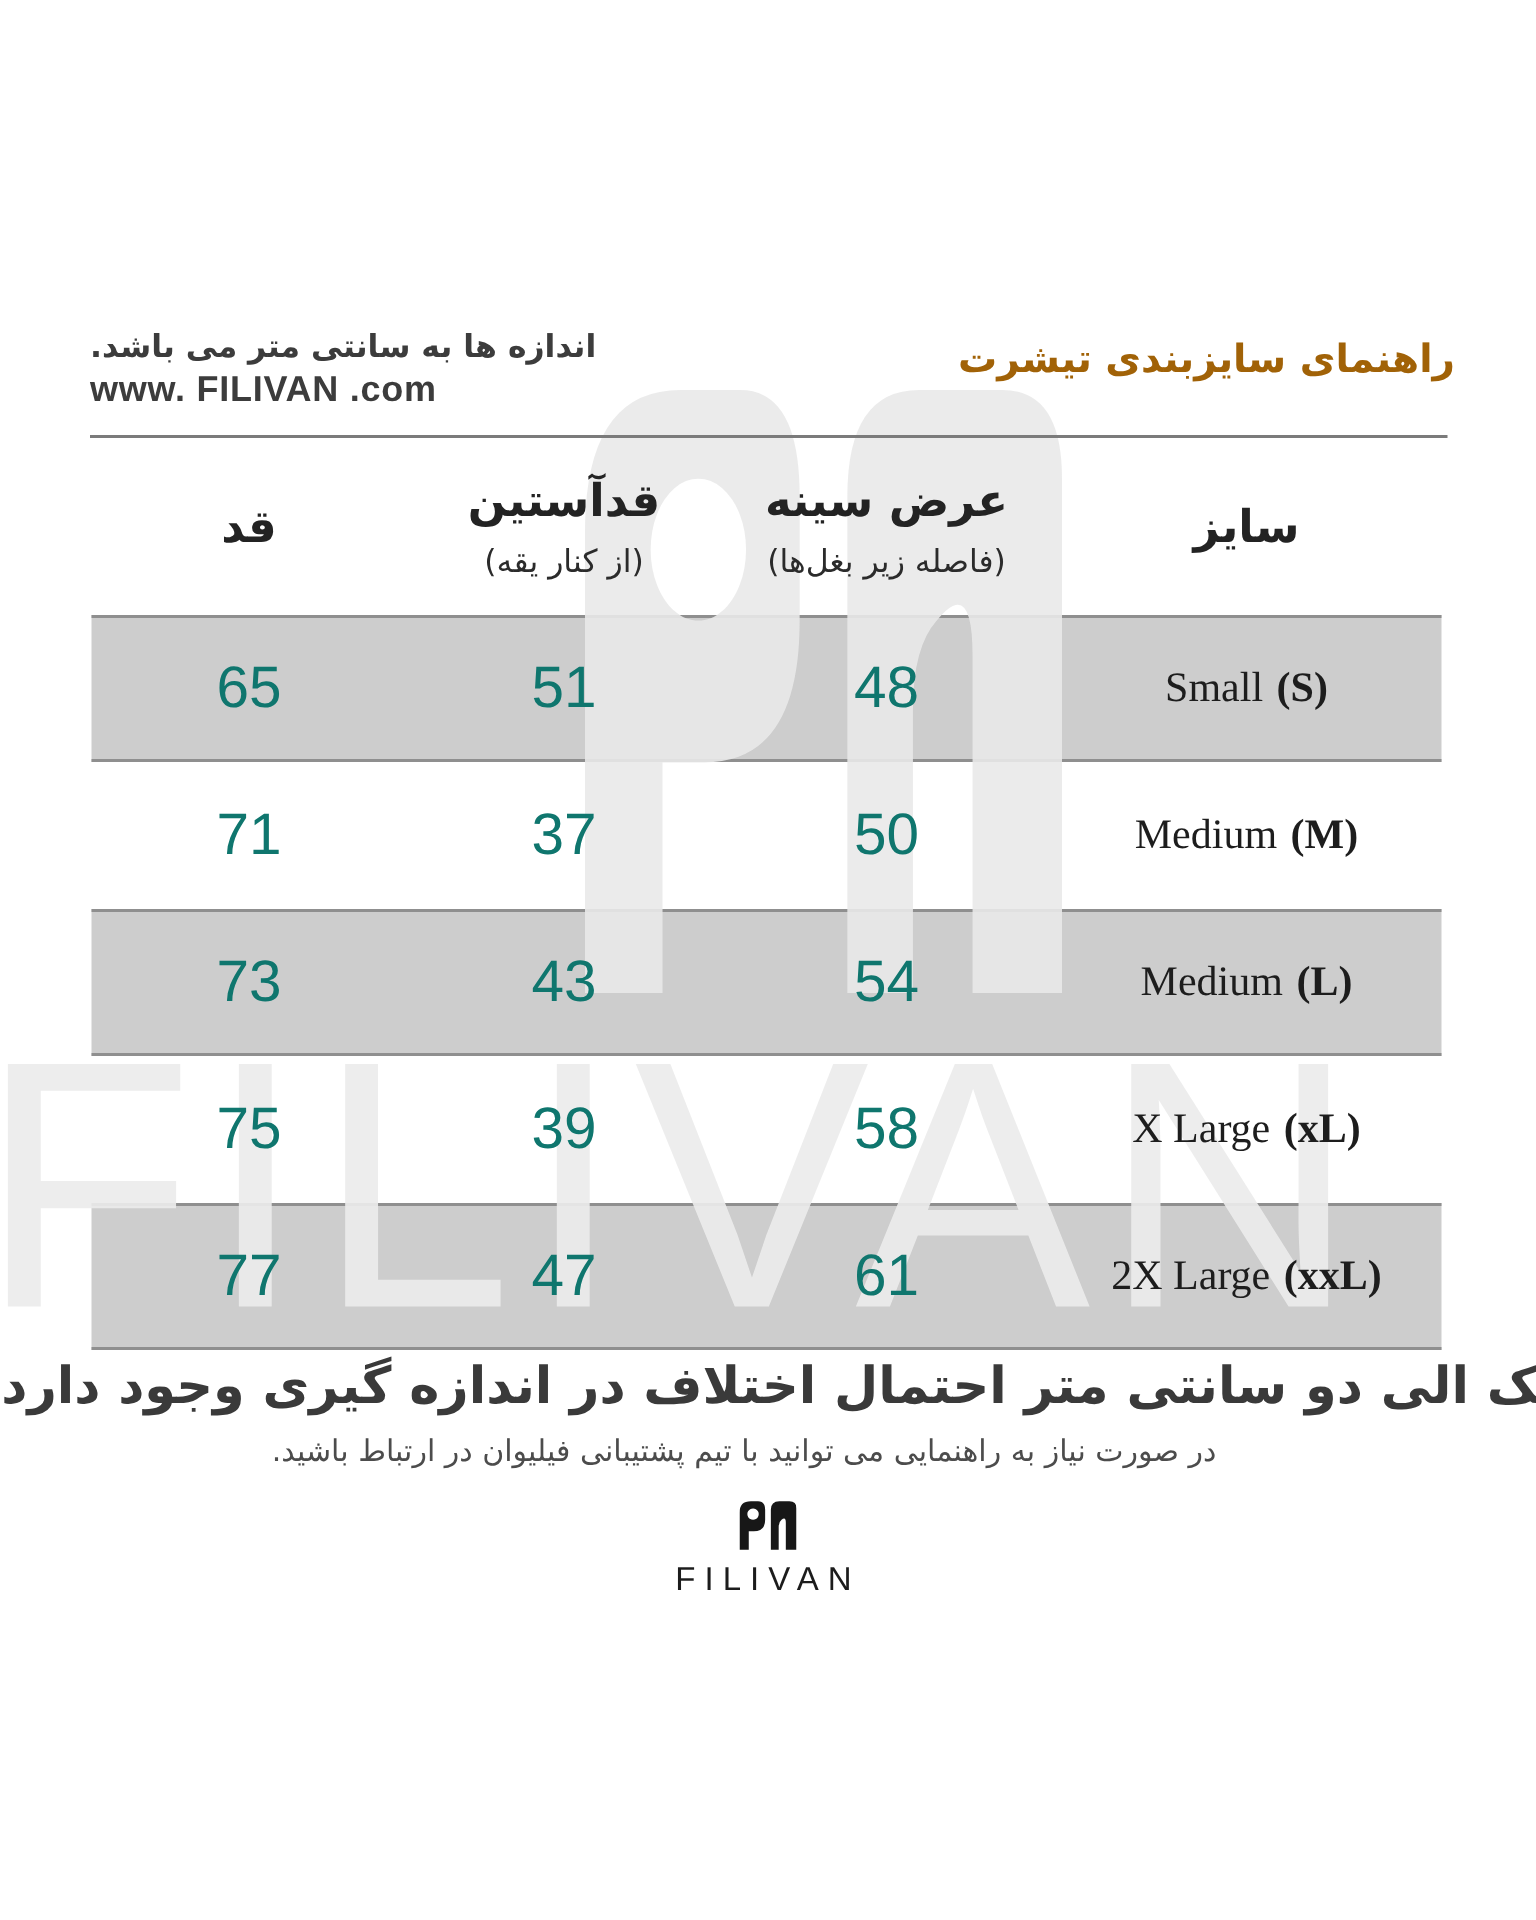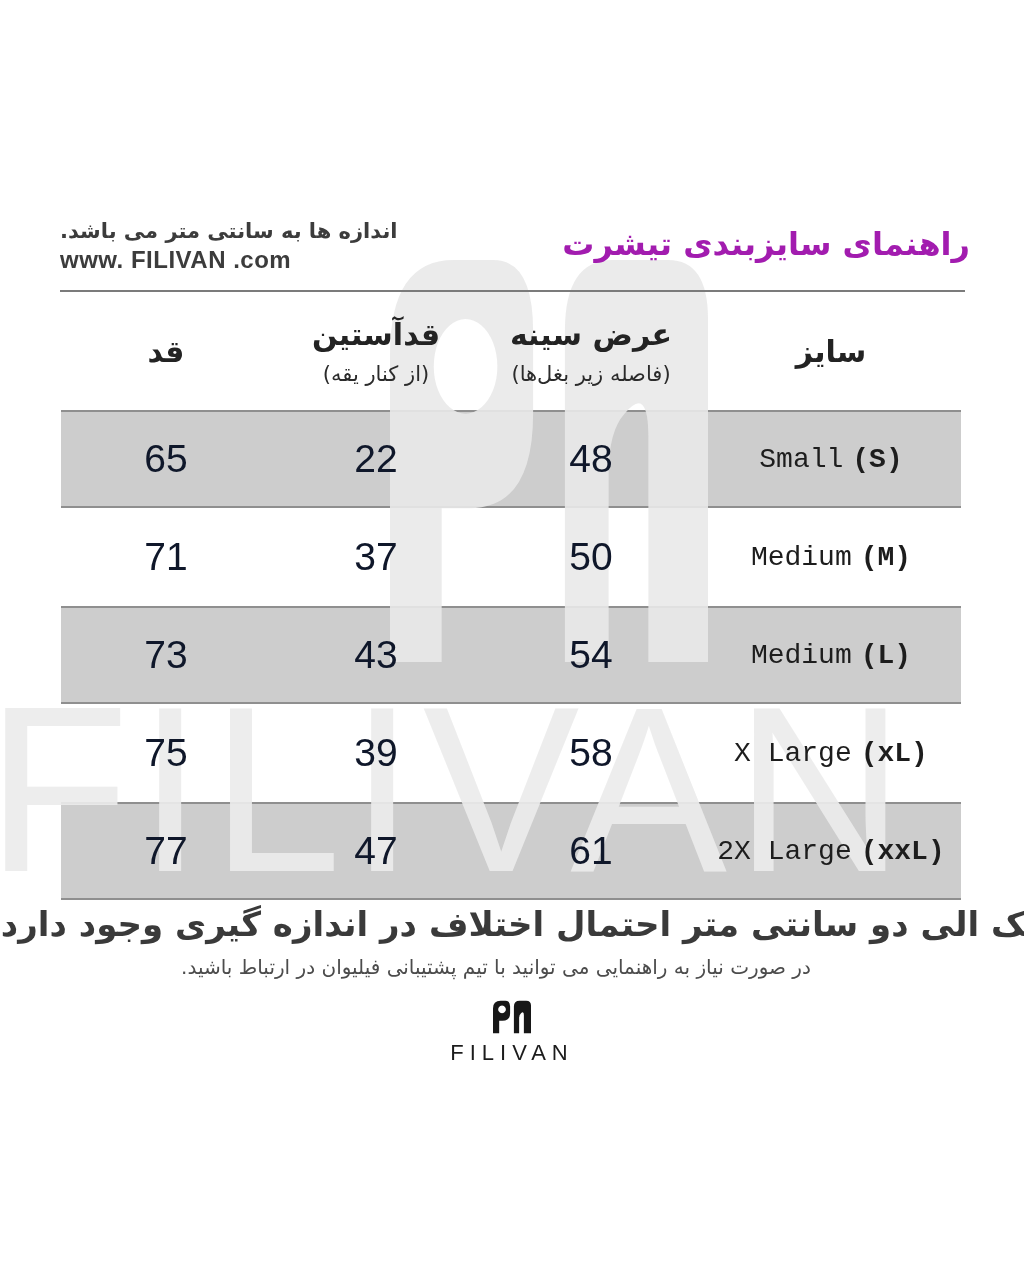--- a/index.html
+++ b/index.html
@@ -10,41 +10,41 @@
     -webkit-font-smoothing:antialiased;
   }
   .abs{position:absolute;}
   .z3{z-index:3;}
 
   
   .note-block{top:219px;left:60px;color:#3c3c3c;}
   .note-line{font-size:21px;font-weight:bold;direction:rtl;white-space:nowrap;}
   .website-line{font-size:24px;font-weight:bold;letter-spacing:.5px;margin-top:3px;
     font-family:"Liberation Sans","DejaVu Sans",sans-serif;white-space:nowrap;}
-  .page-title{top:225px;right:54px;font-size:32px;font-weight:bold;color:#a21caf;
+  .page-title{top:225px;right:54px;font-size:26px;font-weight:bold;color:#a16207;
     direction:rtl;white-space:nowrap;}
   .rule{top:290px;left:60px;width:905px;height:2px;background:#7b7b7b;}
 
   
   .table-area{top:292px;left:61px;width:900px;height:608px;}
   .tbl-bg{position:absolute;inset:0;z-index:1;}
   .stripe{width:100%;box-sizing:border-box;}
   .stripe.head{height:118px;background:#ffffff;}
   .stripe.row{height:98px;background:#ffffff;}
   .stripe.shaded{background:#cdcdcd;border-top:2px solid #8f8f8f;border-bottom:2px solid #8f8f8f;}
 
   .tbl-content{position:absolute;inset:0;z-index:3;direction:rtl;display:grid;
     grid-template-columns:260px 220px 210px 210px;
     grid-template-rows:118px repeat(5,98px);}
   .hcell{display:flex;flex-direction:column;align-items:center;justify-content:center;gap:10px;color:#232323;}
   .hmain{font-size:30px;font-weight:bold;white-space:nowrap;}
   .hsub{font-size:21px;font-weight:400;color:#2b2b2b;white-space:nowrap;}
   .cell{display:flex;align-items:center;justify-content:center;}
-  .num{font-size:39px;color:#0f172a;font-family:"Liberation Sans","DejaVu Sans",sans-serif;}
-  .sizelabel{direction:ltr;font-family:Liberation Mono, monospace;
+  .num{font-size:39px;color:#0f766e;font-family:"Liberation Sans","DejaVu Sans",sans-serif;}
+  .sizelabel{direction:ltr;font-family:Liberation Serif, serif;
     font-size:28px;color:#1d1d1d;display:flex;gap:9px;align-items:baseline;}
   .sizelabel .code{font-weight:bold;}
 
   
   .wm{z-index:2;pointer-events:none;}
   .wm-text{top:672px;left:-14px;font-family:"Liberation Sans","DejaVu Sans",sans-serif;
     font-size:235px;font-weight:400;letter-spacing:8px;color:rgba(235,235,235,0.92);
     white-space:nowrap;line-height:1;}
   .wm-logo{top:260px;left:390px;}
 
@@ -111,21 +111,21 @@
       <div class="hmain">قد</div>
     </div>
 
     <div class="cell">
       <div class="sizelabel">
           <span>Small</span>
           <span class="code">(S)</span>
         </div>
     </div>
     <div class="cell num">48</div>
-    <div class="cell num">22</div>
+    <div class="cell num">51</div>
     <div class="cell num">65</div>
 
     <div class="cell">
       <div class="sizelabel">
           <span>Medium</span>
           <span class="code">(M)</span>
         </div>
     </div>
     <div class="cell num">50</div>
     <div class="cell num">37</div>

